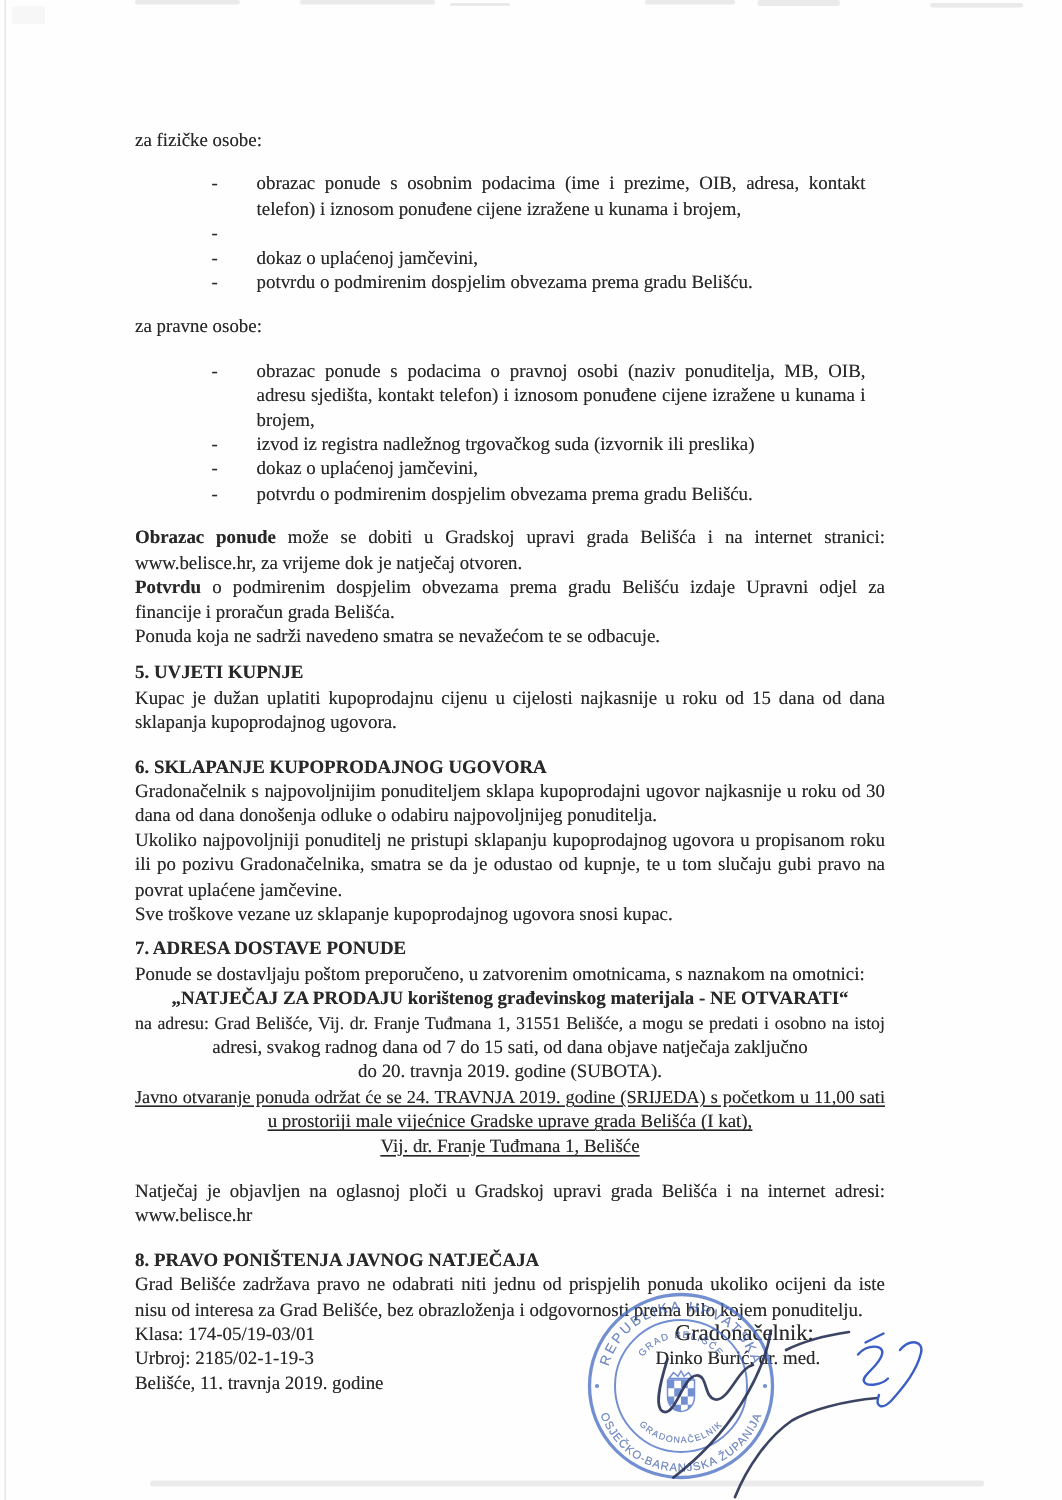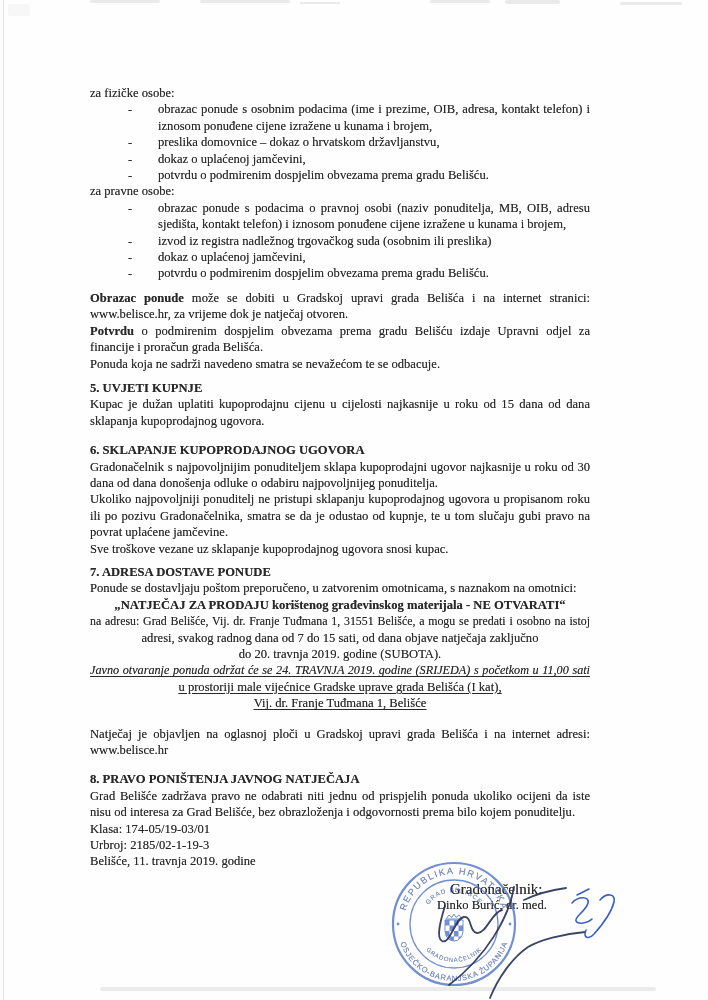--- a/index.html
+++ b/index.html
@@ -9,41 +9,41 @@
     font-family:"Liberation Serif", serif;
     color:#282828;
     text-shadow:0 0 0.3px rgba(40,40,40,.55);
   }
   .content {
     position:absolute; left:0; top:0; width:668px;
     padding:85px 78px 0 90px; box-sizing:border-box;
     font-size:12.6px; line-height:16.4px;
   }
   .list-label { margin:0; }
-  .dashlist { margin:0; }
+  .dashlist { margin:13px; }
   .li { display:flex; }
   .li .dash { width:30px; padding-left:38px; flex:0 0 auto; }
   .li .dash::before { content:"-"; }
   .li .litext { flex:1 1 auto; text-align:justify; }
   .mt-pravne { }
   .para { text-align:justify; }
   .mt-info { margin-top:8px; }
   .mt-s5 { margin-top:8px; }
   .mt-s6 { margin-top:13px; }
   .mt-s7 { margin-top:7px; }
   .mt-pub { margin-top:14px; }
   .mt-s8 { margin-top:13px; }
   .mt-klasa { margin-top:14px; }
   .sec-title { font-weight:bold; }
   b.lead { font-weight:bold; }
   .center { text-align:center; }
   .bold { font-weight:bold; }
   .just-line { text-align:justify; text-align-last:justify; }
   .fit-a { font-size:11.9px; }
-  .fit-b { font-size:12.2px;font-style:italic; }
+  .fit-b { font-size:12.2px; }
   .underline { text-decoration:underline; text-underline-offset:2px; }
   .footer-line { margin:0; }
 
   
   .signer-title { position:absolute; left:450px; top:881px; font-size:15px; }
   .signer-name  { position:absolute; left:437px; top:898px; font-size:12.6px; }
 
   
   .stamp-svg { position:absolute; left:388px; top:858px; width:132px; height:132px; opacity:.78; }
   .sig-svg   { position:absolute; left:380px; top:850px; width:310px; height:150px; }
@@ -78,41 +78,40 @@
   <div class="content">
 
     <div class="list-label">za fizičke osobe:</div>
     <div class="dashlist">
       <div class="li">
           <span class="dash"></span>
           <span class="litext">obrazac ponude s osobnim podacima (ime i prezime, OIB, adresa, kontakt telefon) i iznosom ponuđene cijene izražene u kunama i brojem,</span>
         </div>
       <div class="li">
           <span class="dash"></span>
-          <span class="litext">preslika domovnice – dokaz o hrvatskom državljanstvu,</span>
         </div>
       <div class="li">
           <span class="dash"></span>
           <span class="litext">dokaz o uplaćenoj jamčevini,</span>
         </div>
       <div class="li">
           <span class="dash"></span>
           <span class="litext">potvrdu o podmirenim dospjelim obvezama prema gradu Belišću.</span>
         </div>
     </div>
 
     <div class="list-label mt-pravne">za pravne osobe:</div>
     <div class="dashlist">
       <div class="li">
           <span class="dash"></span>
           <span class="litext">obrazac ponude s podacima o pravnoj osobi (naziv ponuditelja, MB, OIB, adresu sjedišta, kontakt telefon) i iznosom ponuđene cijene izražene u kunama i brojem,</span>
         </div>
       <div class="li">
           <span class="dash"></span>
-          <span class="litext">izvod iz registra nadležnog trgovačkog suda (osobnim ili preslika)</span>
+          <span class="litext">izvod iz registra nadležnog trgovačkog suda (izvornik ili preslika)</span>
         </div>
       <div class="li">
           <span class="dash"></span>
           <span class="litext">dokaz o uplaćenoj jamčevini,</span>
         </div>
       <div class="li">
           <span class="dash"></span>
           <span class="litext">potvrdu o podmirenim dospjelim obvezama prema gradu Belišću.</span>
         </div>
     </div>

